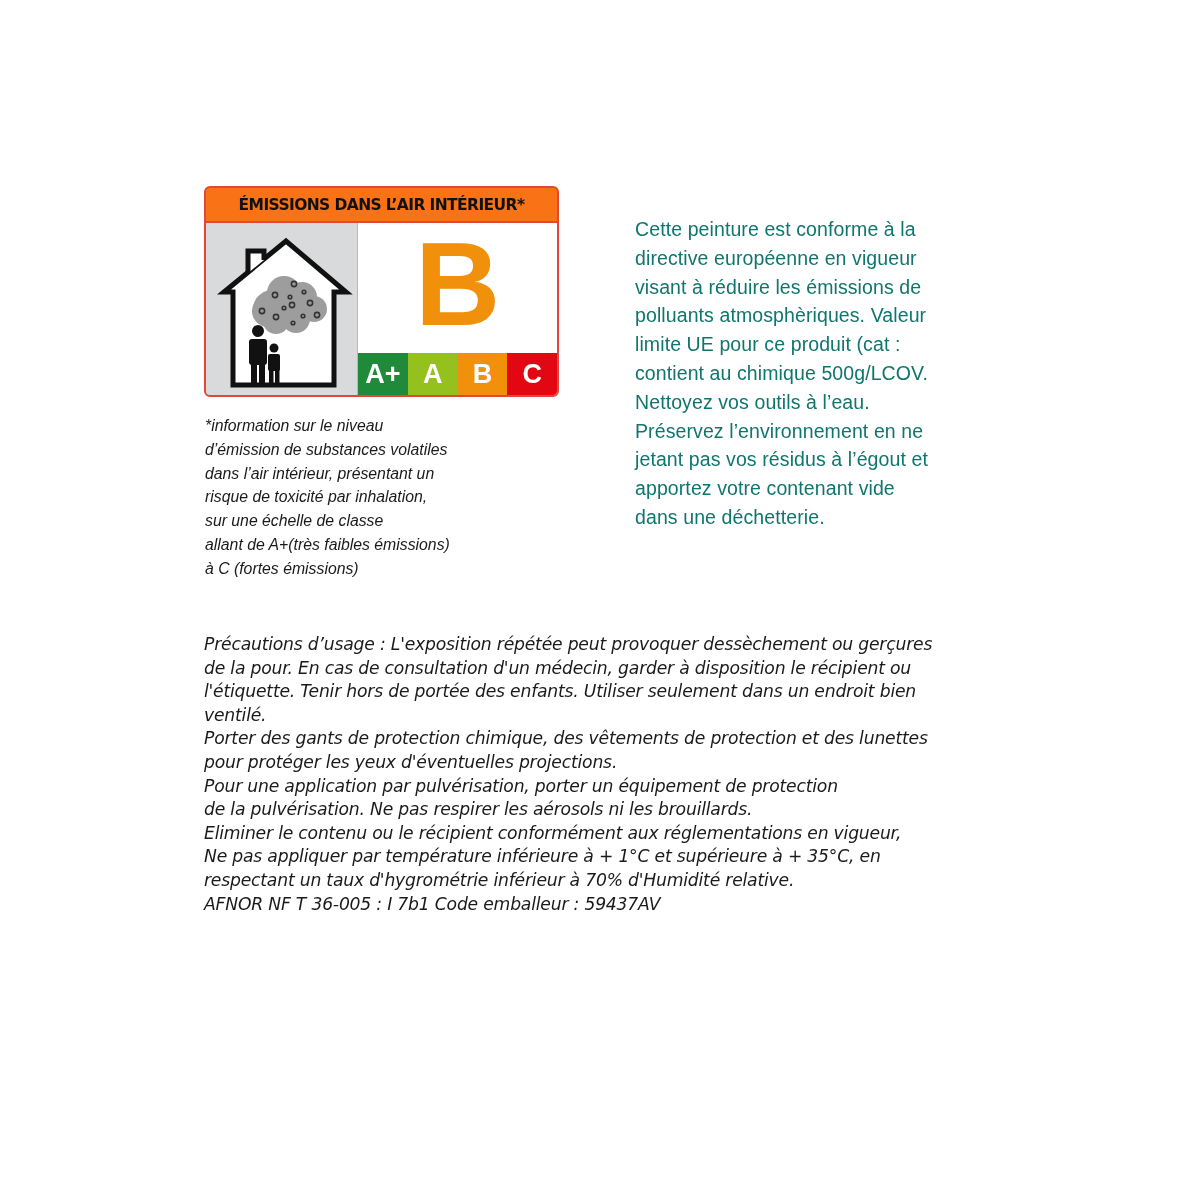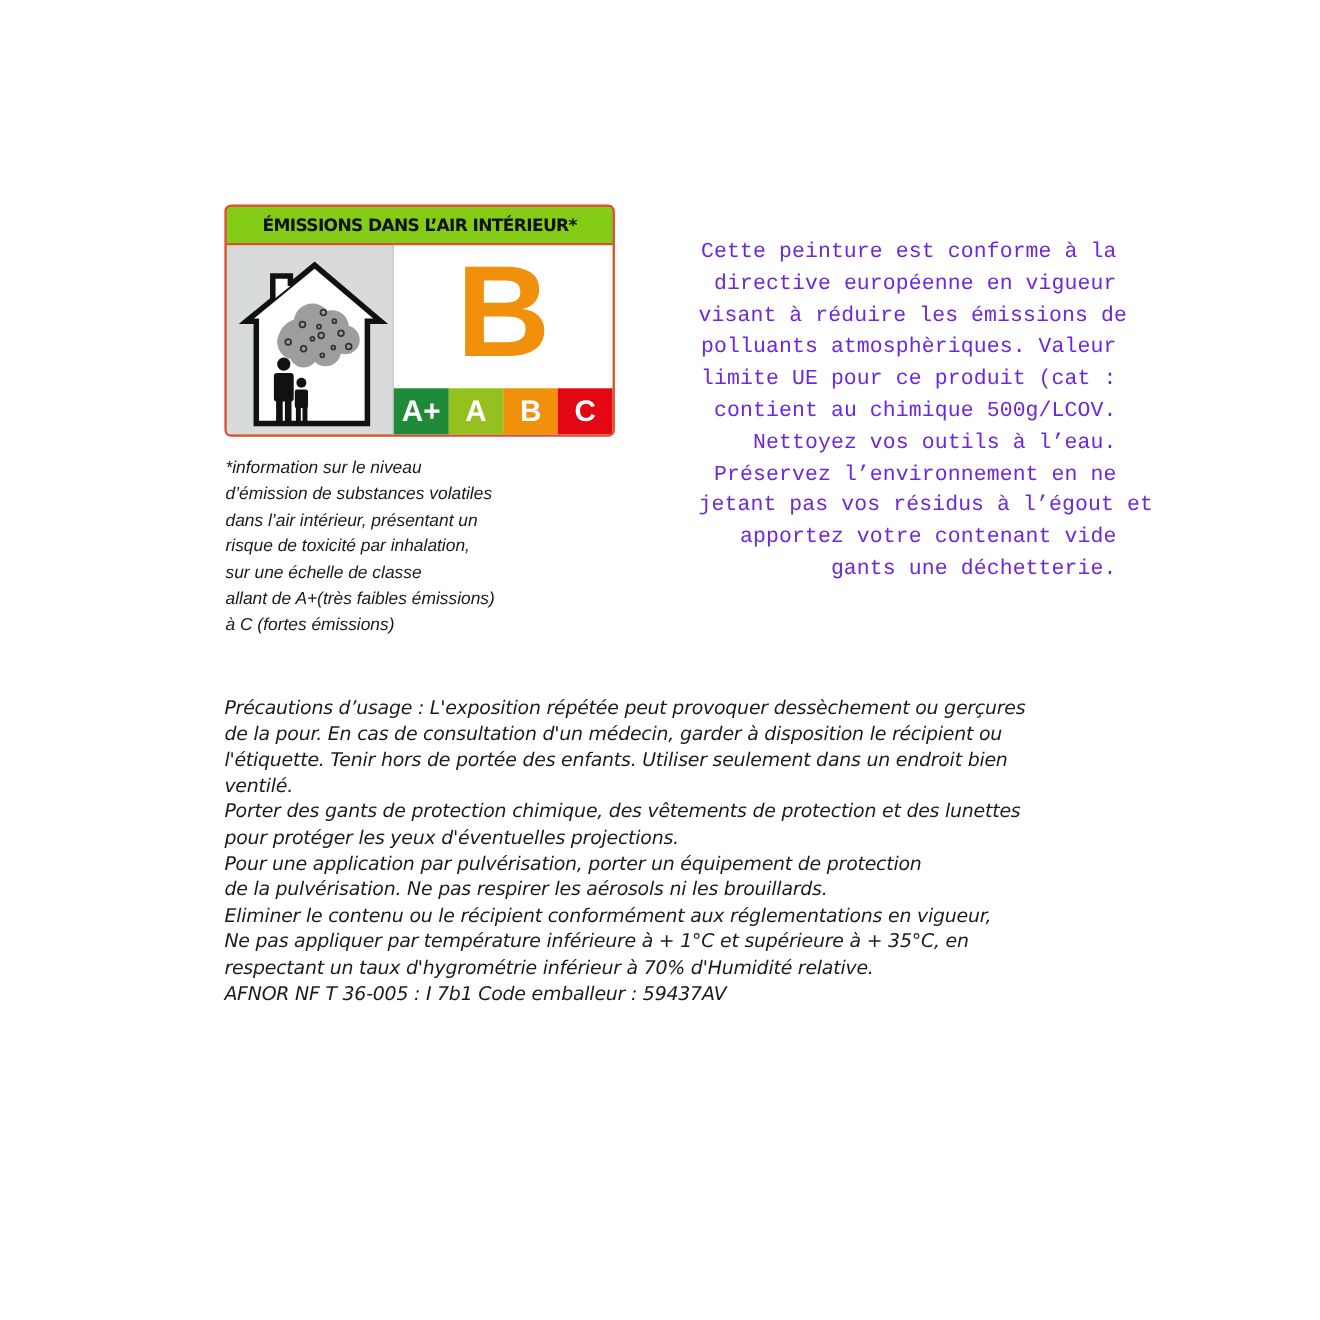--- a/index.html
+++ b/index.html
@@ -1,20 +1,20 @@
 <!DOCTYPE html>
 <html><head>
 <meta charset="utf-8">
 <style>
   html, body { margin:0; padding:0; background:#ffffff; }
   body { width:1200px; height:1200px; position:relative; overflow:hidden;
          font-family:"DejaVu Sans", sans-serif; color:#1a1a1a; }
 
   .label { position:absolute; left:204px; top:186px; width:351px; height:207px;
-           border:2px solid #e2483a; border-radius:6px; background:#84cc16; overflow:hidden; }
+           border:2px solid #e2483a; border-radius:6px; background:#f97316; overflow:hidden; }
   .label-header { position:absolute; left:0; top:0; width:100%; height:35px;
            border-bottom:2px solid #e2483a; box-sizing:border-box;
            font-weight:bold; font-size:15.5px; letter-spacing:-0.6px;
            line-height:34px; text-align:center; color:#111; white-space:nowrap; }
   .label-left { position:absolute; left:0; top:35px; width:151px; height:172px;
            background:#d9dadb; border-right:1px solid #b8b8b8; }
   .label-right { position:absolute; left:152px; top:35px; right:0; height:172px; background:#fff; }
   .big-grade { position:absolute; left:0; right:0; top:-4px; text-align:center;
            font-weight:bold; font-size:118px; line-height:130px; color:#f0900b;
            font-family:"Liberation Sans", sans-serif; }
@@ -22,22 +22,22 @@
   .scale-cell { flex:1; color:#fff; font-weight:bold; font-size:27px;
            font-family:"Liberation Sans", sans-serif;
            display:flex; align-items:center; justify-content:center; }
 
   .footnote { position:absolute; left:205px; top:414px; width:300px;
            font-family:"Liberation Sans", sans-serif; font-size:15.8px;
            line-height:23.8px; color:#1a1a1a; }
   .footnote div { white-space:nowrap;font-style:italic; }
 
   .compliance { position:absolute; left:635px; top:215px; width:380px;
-           font-family:Liberation Mono, monospace; font-size:19.5px;
-           line-height:28.8px; color:#6d28d9; letter-spacing:0.1px;text-align:right; }
+           font-family:Liberation Sans, sans-serif; font-size:19.5px;
+           line-height:28.8px; color:#0f766e; letter-spacing:0.1px; }
   .compliance div { white-space:nowrap; }
 
   .precautions { position:absolute; left:204px; top:633px; width:820px;
            font-family:"DejaVu Sans", sans-serif; font-style:italic; font-size:17.2px;
            line-height:23.6px; color:#1a1a1a; letter-spacing:-0.2px; }
   .precautions div { white-space:nowrap; }
 </style>
 </head>
 <body>
 
@@ -115,21 +115,21 @@
   <div>Cette peinture est conforme à la</div>
   <div>directive européenne en vigueur</div>
   <div>visant à réduire les émissions de</div>
   <div>polluants atmosphèriques. Valeur</div>
   <div>limite UE pour ce produit (cat :</div>
   <div>contient au chimique 500g/LCOV.</div>
   <div>Nettoyez vos outils à l’eau.</div>
   <div>Préservez l’environnement en ne</div>
   <div>jetant pas vos résidus à l’égout et</div>
   <div>apportez votre contenant vide</div>
-  <div>gants une déchetterie.</div>
+  <div>dans une déchetterie.</div>
 </div>
 
 <div class="precautions">
   <div>Précautions d’usage : L'exposition répétée peut provoquer dessèchement ou gerçures</div>
   <div>de la pour. En cas de consultation d'un médecin, garder à disposition le récipient ou</div>
   <div>l'étiquette. Tenir hors de portée des enfants. Utiliser seulement dans un endroit bien</div>
   <div>ventilé.</div>
   <div>Porter des gants de protection chimique, des vêtements de protection et des lunettes</div>
   <div>pour protéger les yeux d'éventuelles projections.</div>
   <div>Pour une application par pulvérisation, porter un équipement de protection</div>

